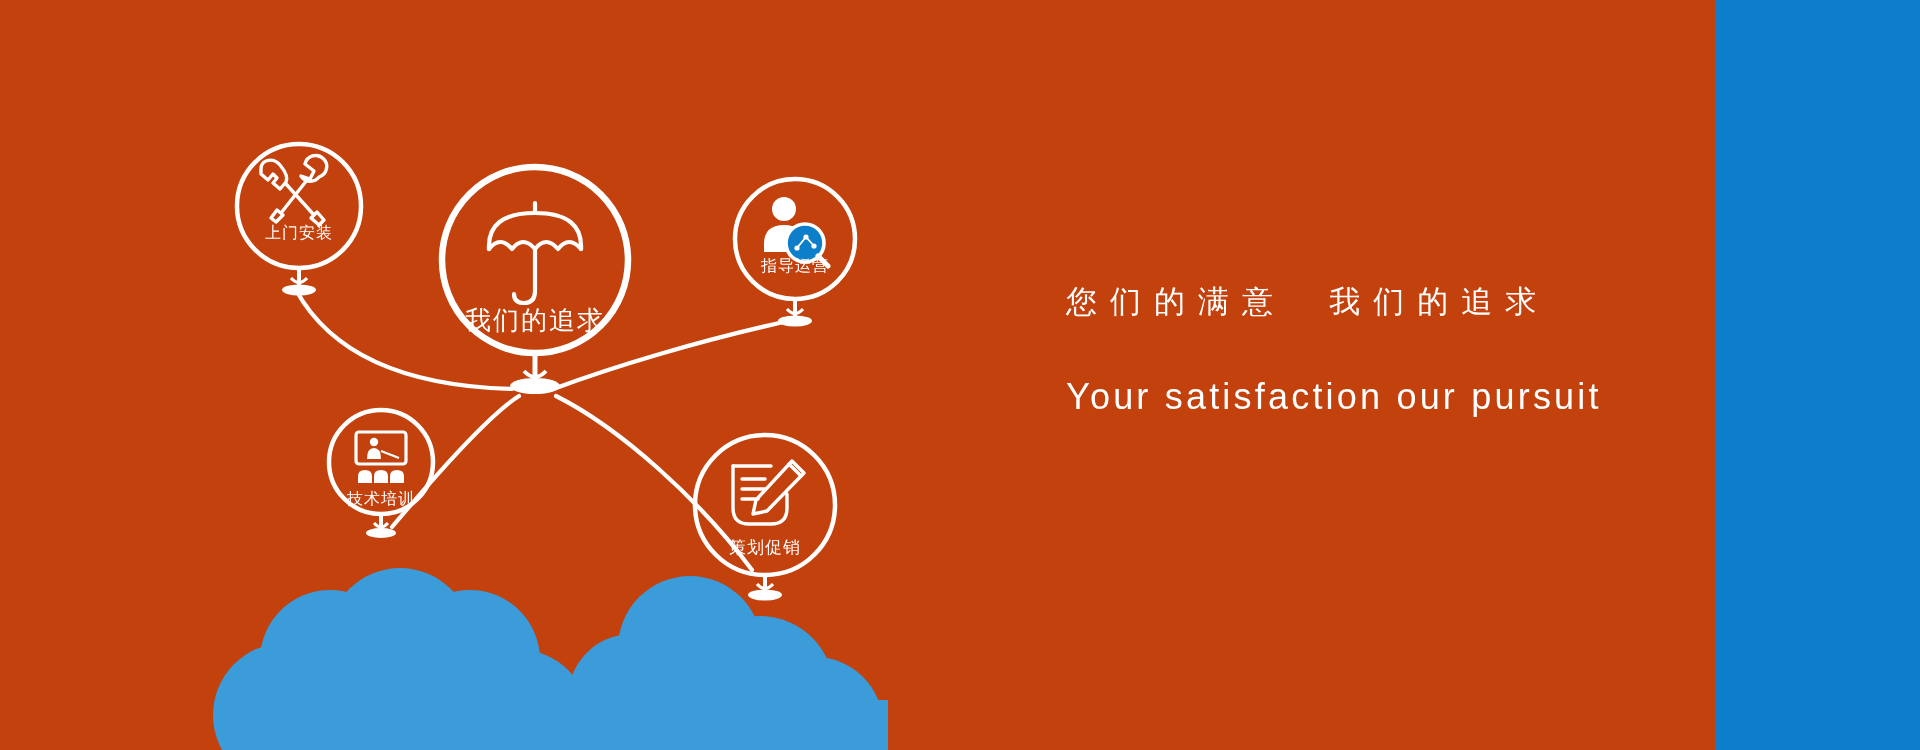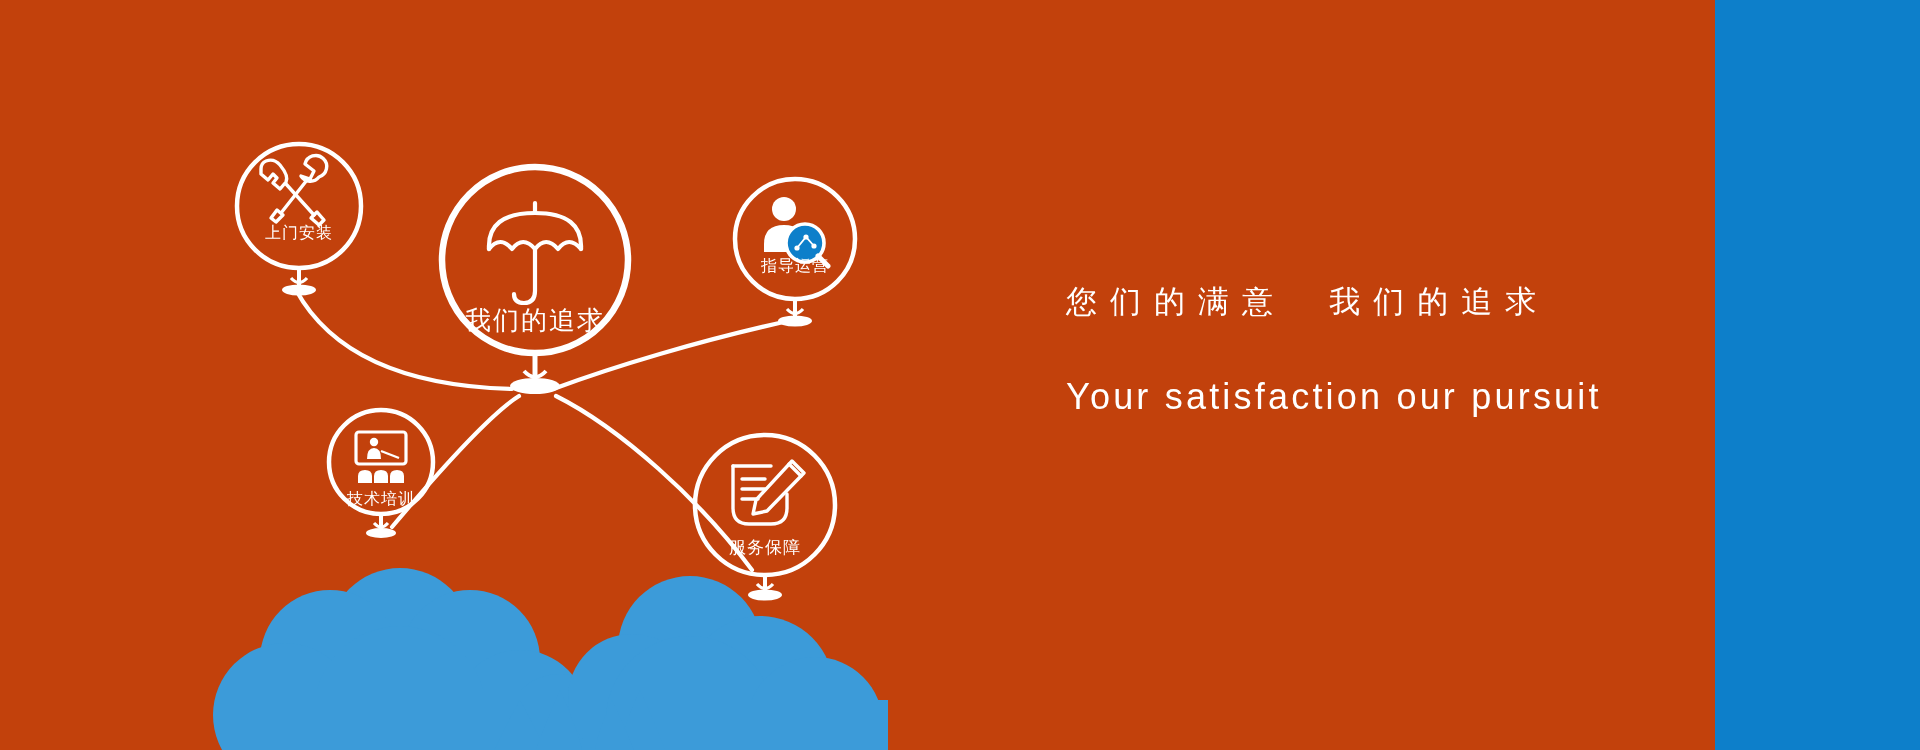--- a/index.html
+++ b/index.html
@@ -199,20 +199,20 @@
   <div class="layer text-layer">
 
     <span class="bubble-label label-sm" style="left:299px; top:233px;">上门安装</span>
 
     <span class="bubble-label label-lg" style="left:535px; top:320px;">我们的追求</span>
 
     <span class="bubble-label label-sm" style="left:795px; top:266px;">指导运营</span>
 
     <span class="bubble-label label-sm" style="left:381px; top:499px;">技术培训</span>
 
-    <span class="bubble-label label-md" style="left:765px; top:547px;">服务保障</span>
+    <span class="bubble-label label-md" style="left:765px; top:547px;">策划促销</span>
 
     <div class="headline-block">
       <h1 class="headline">您们的满意  我们的追求</h1>
       <p class="subhead">Your satisfaction our pursuit</p>
     </div>
   </div>
 </div>
 
 </body></html>

